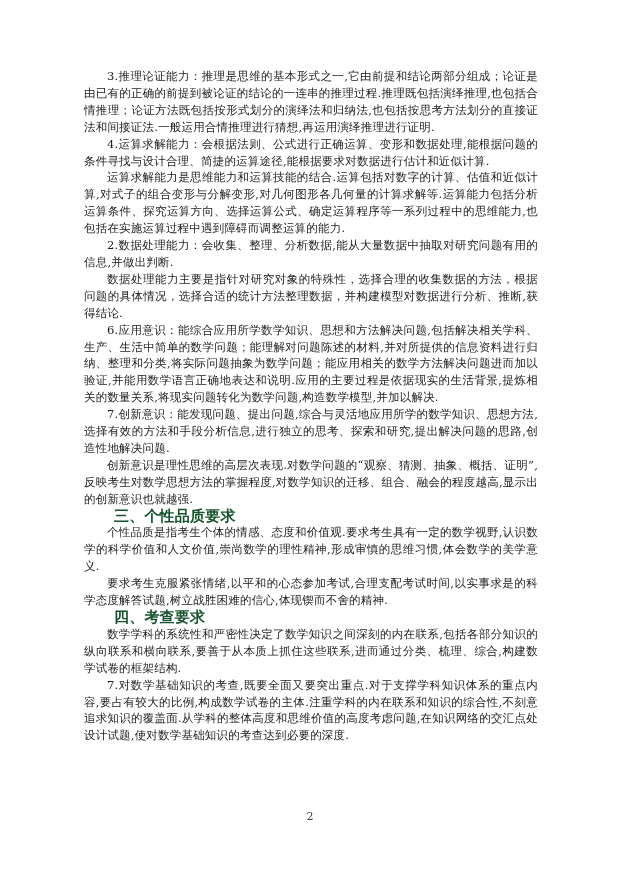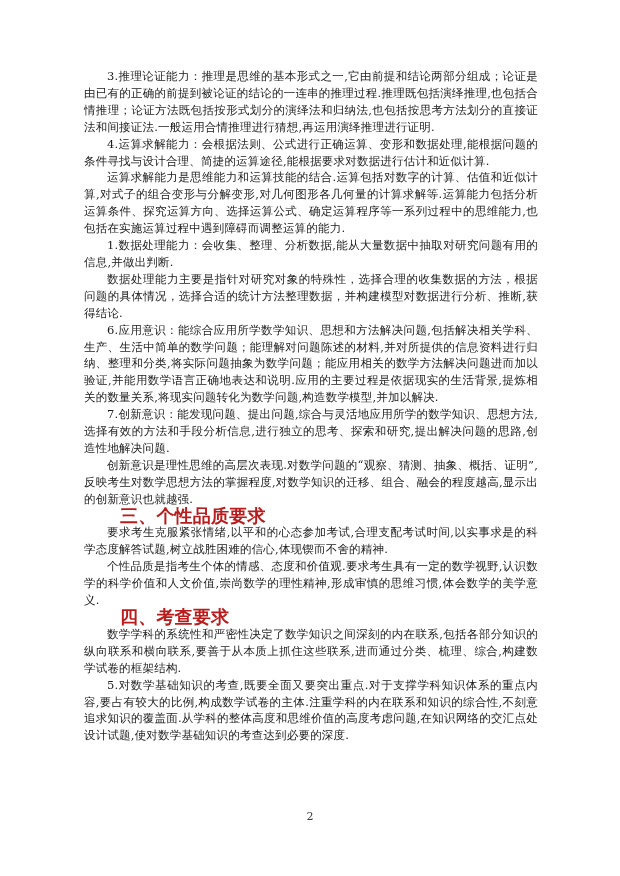--- a/index.html
+++ b/index.html
@@ -29,50 +29,50 @@
   }
   .para {
     margin: 0;
     text-indent: 2em;
   }
   .heading {
     margin: 0;
     text-indent: 2em;
     font-family: "DejaVu Sans", "Liberation Sans", sans-serif;
     font-weight: bold;
-    font-size: 18px;
+    font-size: 15px;
     line-height: 16.9px;
     text-align: left;
-    color: #b91c1c;
+    color: #14532d;
   }
   .page-footer {
     position: absolute;
     top: 810px;
     left: 0;
     width: 620px;
     text-align: center;
     font-size: 11px;
     color: #3a3a3a;
     font-family: "DejaVu Serif", "Liberation Serif", serif;
   }
 </style>
 </head>
 <body>
 
 <div class="page">
   <div class="doc-body">
       <div class="para">3.推理论证能力：推理是思维的基本形式之一,它由前提和结论两部分组成；论证是由已有的正确的前提到被论证的结论的一连串的推理过程.推理既包括演绎推理,也包括合情推理；论证方法既包括按形式划分的演绎法和归纳法,也包括按思考方法划分的直接证法和间接证法.一般运用合情推理进行猜想,再运用演绎推理进行证明.</div>
       <div class="para">4.运算求解能力：会根据法则、公式进行正确运算、变形和数据处理,能根据问题的条件寻找与设计合理、简捷的运算途径,能根据要求对数据进行估计和近似计算.</div>
       <div class="para">运算求解能力是思维能力和运算技能的结合.运算包括对数字的计算、估值和近似计算,对式子的组合变形与分解变形,对几何图形各几何量的计算求解等.运算能力包括分析运算条件、探究运算方向、选择运算公式、确定运算程序等一系列过程中的思维能力,也包括在实施运算过程中遇到障碍而调整运算的能力.</div>
-      <div class="para">1.数据处理能力：会收集、整理、分析数据,能从大量数据中抽取对研究问题有用的信息,并做出判断.</div>
+      <div class="para">2.数据处理能力：会收集、整理、分析数据,能从大量数据中抽取对研究问题有用的信息,并做出判断.</div>
       <div class="para">数据处理能力主要是指针对研究对象的特殊性，选择合理的收集数据的方法，根据问题的具体情况，选择合适的统计方法整理数据，并构建模型对数据进行分析、推断,获得结论.</div>
       <div class="para">6.应用意识：能综合应用所学数学知识、思想和方法解决问题,包括解决相关学科、生产、生活中简单的数学问题；能理解对问题陈述的材料,并对所提供的信息资料进行归纳、整理和分类,将实际问题抽象为数学问题；能应用相关的数学方法解决问题进而加以验证,并能用数学语言正确地表达和说明.应用的主要过程是依据现实的生活背景,提炼相关的数量关系,将现实问题转化为数学问题,构造数学模型,并加以解决.</div>
       <div class="para">7.创新意识：能发现问题、提出问题,综合与灵活地应用所学的数学知识、思想方法,选择有效的方法和手段分析信息,进行独立的思考、探索和研究,提出解决问题的思路,创造性地解决问题.</div>
       <div class="para">创新意识是理性思维的高层次表现.对数学问题的“观察、猜测、抽象、概括、证明”,反映考生对数学思想方法的掌握程度,对数学知识的迁移、组合、融会的程度越高,显示出的创新意识也就越强.</div>
       <div class="heading">三、个性品质要求</div>
+      <div class="para">个性品质是指考生个体的情感、态度和价值观.要求考生具有一定的数学视野,认识数学的科学价值和人文价值,崇尚数学的理性精神,形成审慎的思维习惯,体会数学的美学意义.</div>
       <div class="para">要求考生克服紧张情绪,以平和的心态参加考试,合理支配考试时间,以实事求是的科学态度解答试题,树立战胜困难的信心,体现锲而不舍的精神.</div>
-      <div class="para">个性品质是指考生个体的情感、态度和价值观.要求考生具有一定的数学视野,认识数学的科学价值和人文价值,崇尚数学的理性精神,形成审慎的思维习惯,体会数学的美学意义.</div>
       <div class="heading">四、考查要求</div>
       <div class="para">数学学科的系统性和严密性决定了数学知识之间深刻的内在联系,包括各部分知识的纵向联系和横向联系,要善于从本质上抓住这些联系,进而通过分类、梳理、综合,构建数学试卷的框架结构.</div>
-      <div class="para">5.对数学基础知识的考查,既要全面又要突出重点.对于支撑学科知识体系的重点内容,要占有较大的比例,构成数学试卷的主体.注重学科的内在联系和知识的综合性,不刻意追求知识的覆盖面.从学科的整体高度和思维价值的高度考虑问题,在知识网络的交汇点处设计试题,使对数学基础知识的考查达到必要的深度.</div>
+      <div class="para">7.对数学基础知识的考查,既要全面又要突出重点.对于支撑学科知识体系的重点内容,要占有较大的比例,构成数学试卷的主体.注重学科的内在联系和知识的综合性,不刻意追求知识的覆盖面.从学科的整体高度和思维价值的高度考虑问题,在知识网络的交汇点处设计试题,使对数学基础知识的考查达到必要的深度.</div>
     </div>
   <div class="page-footer">2</div>
 </div>
 
 </body></html>

